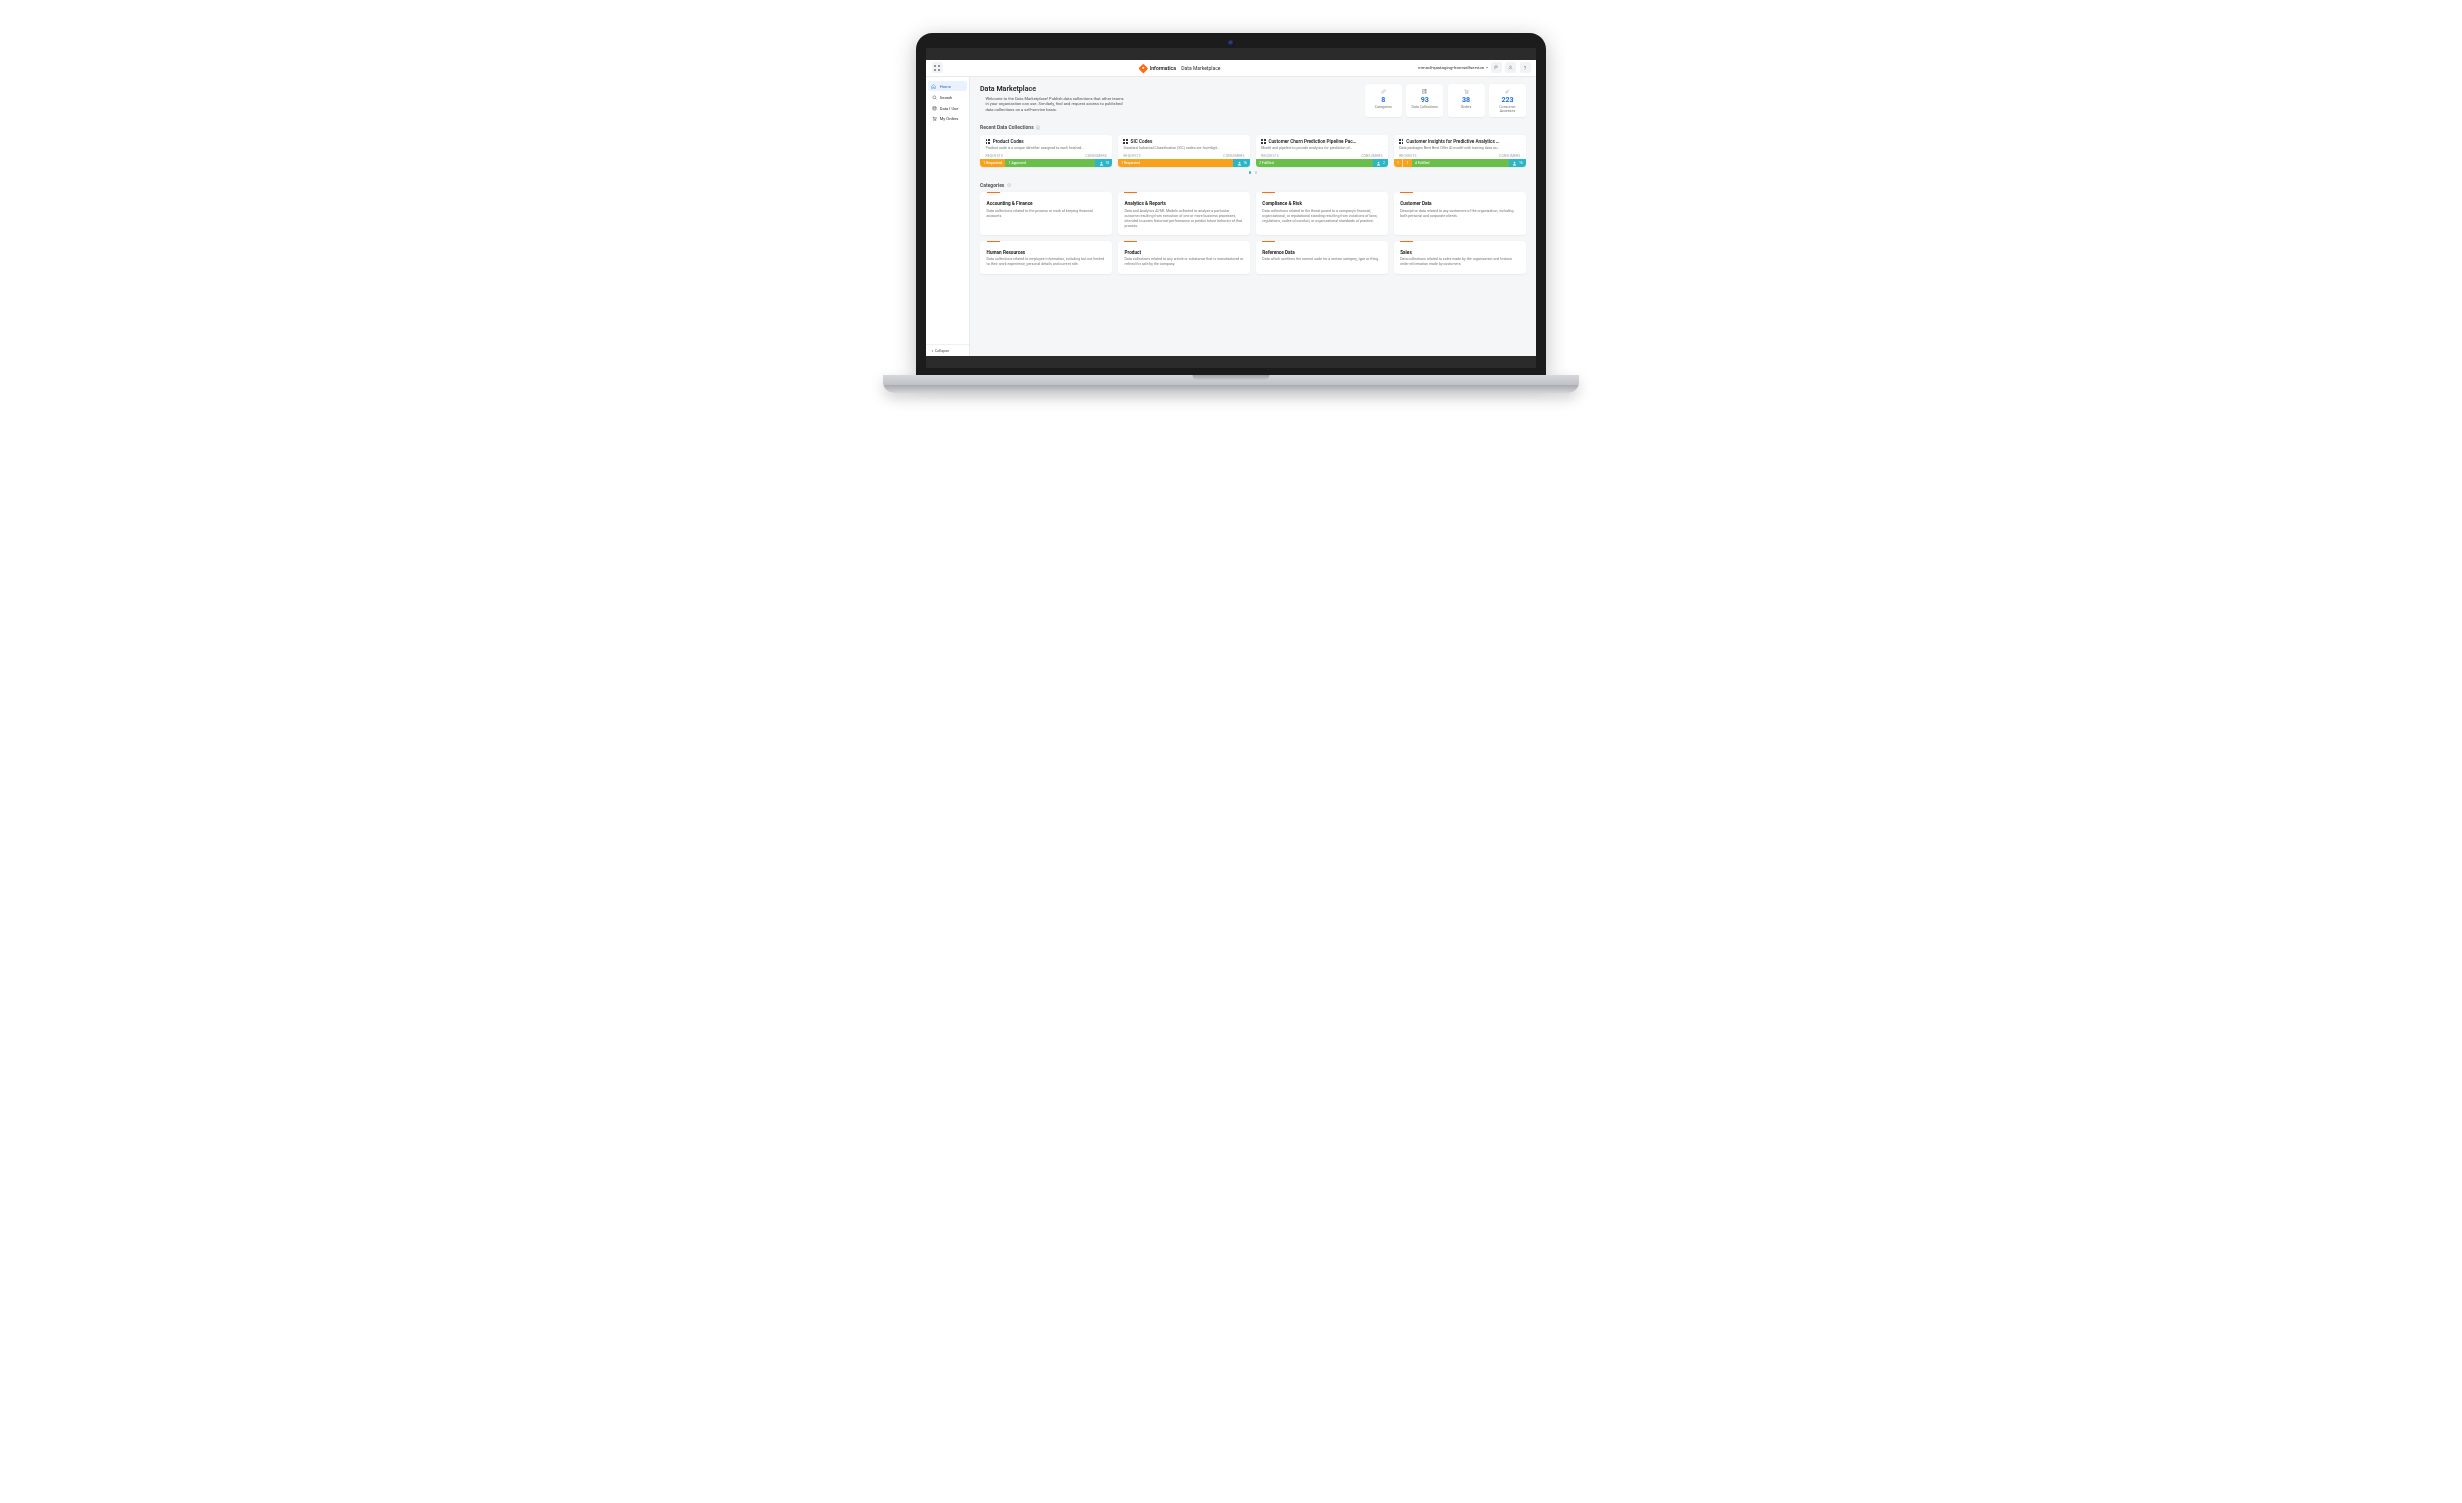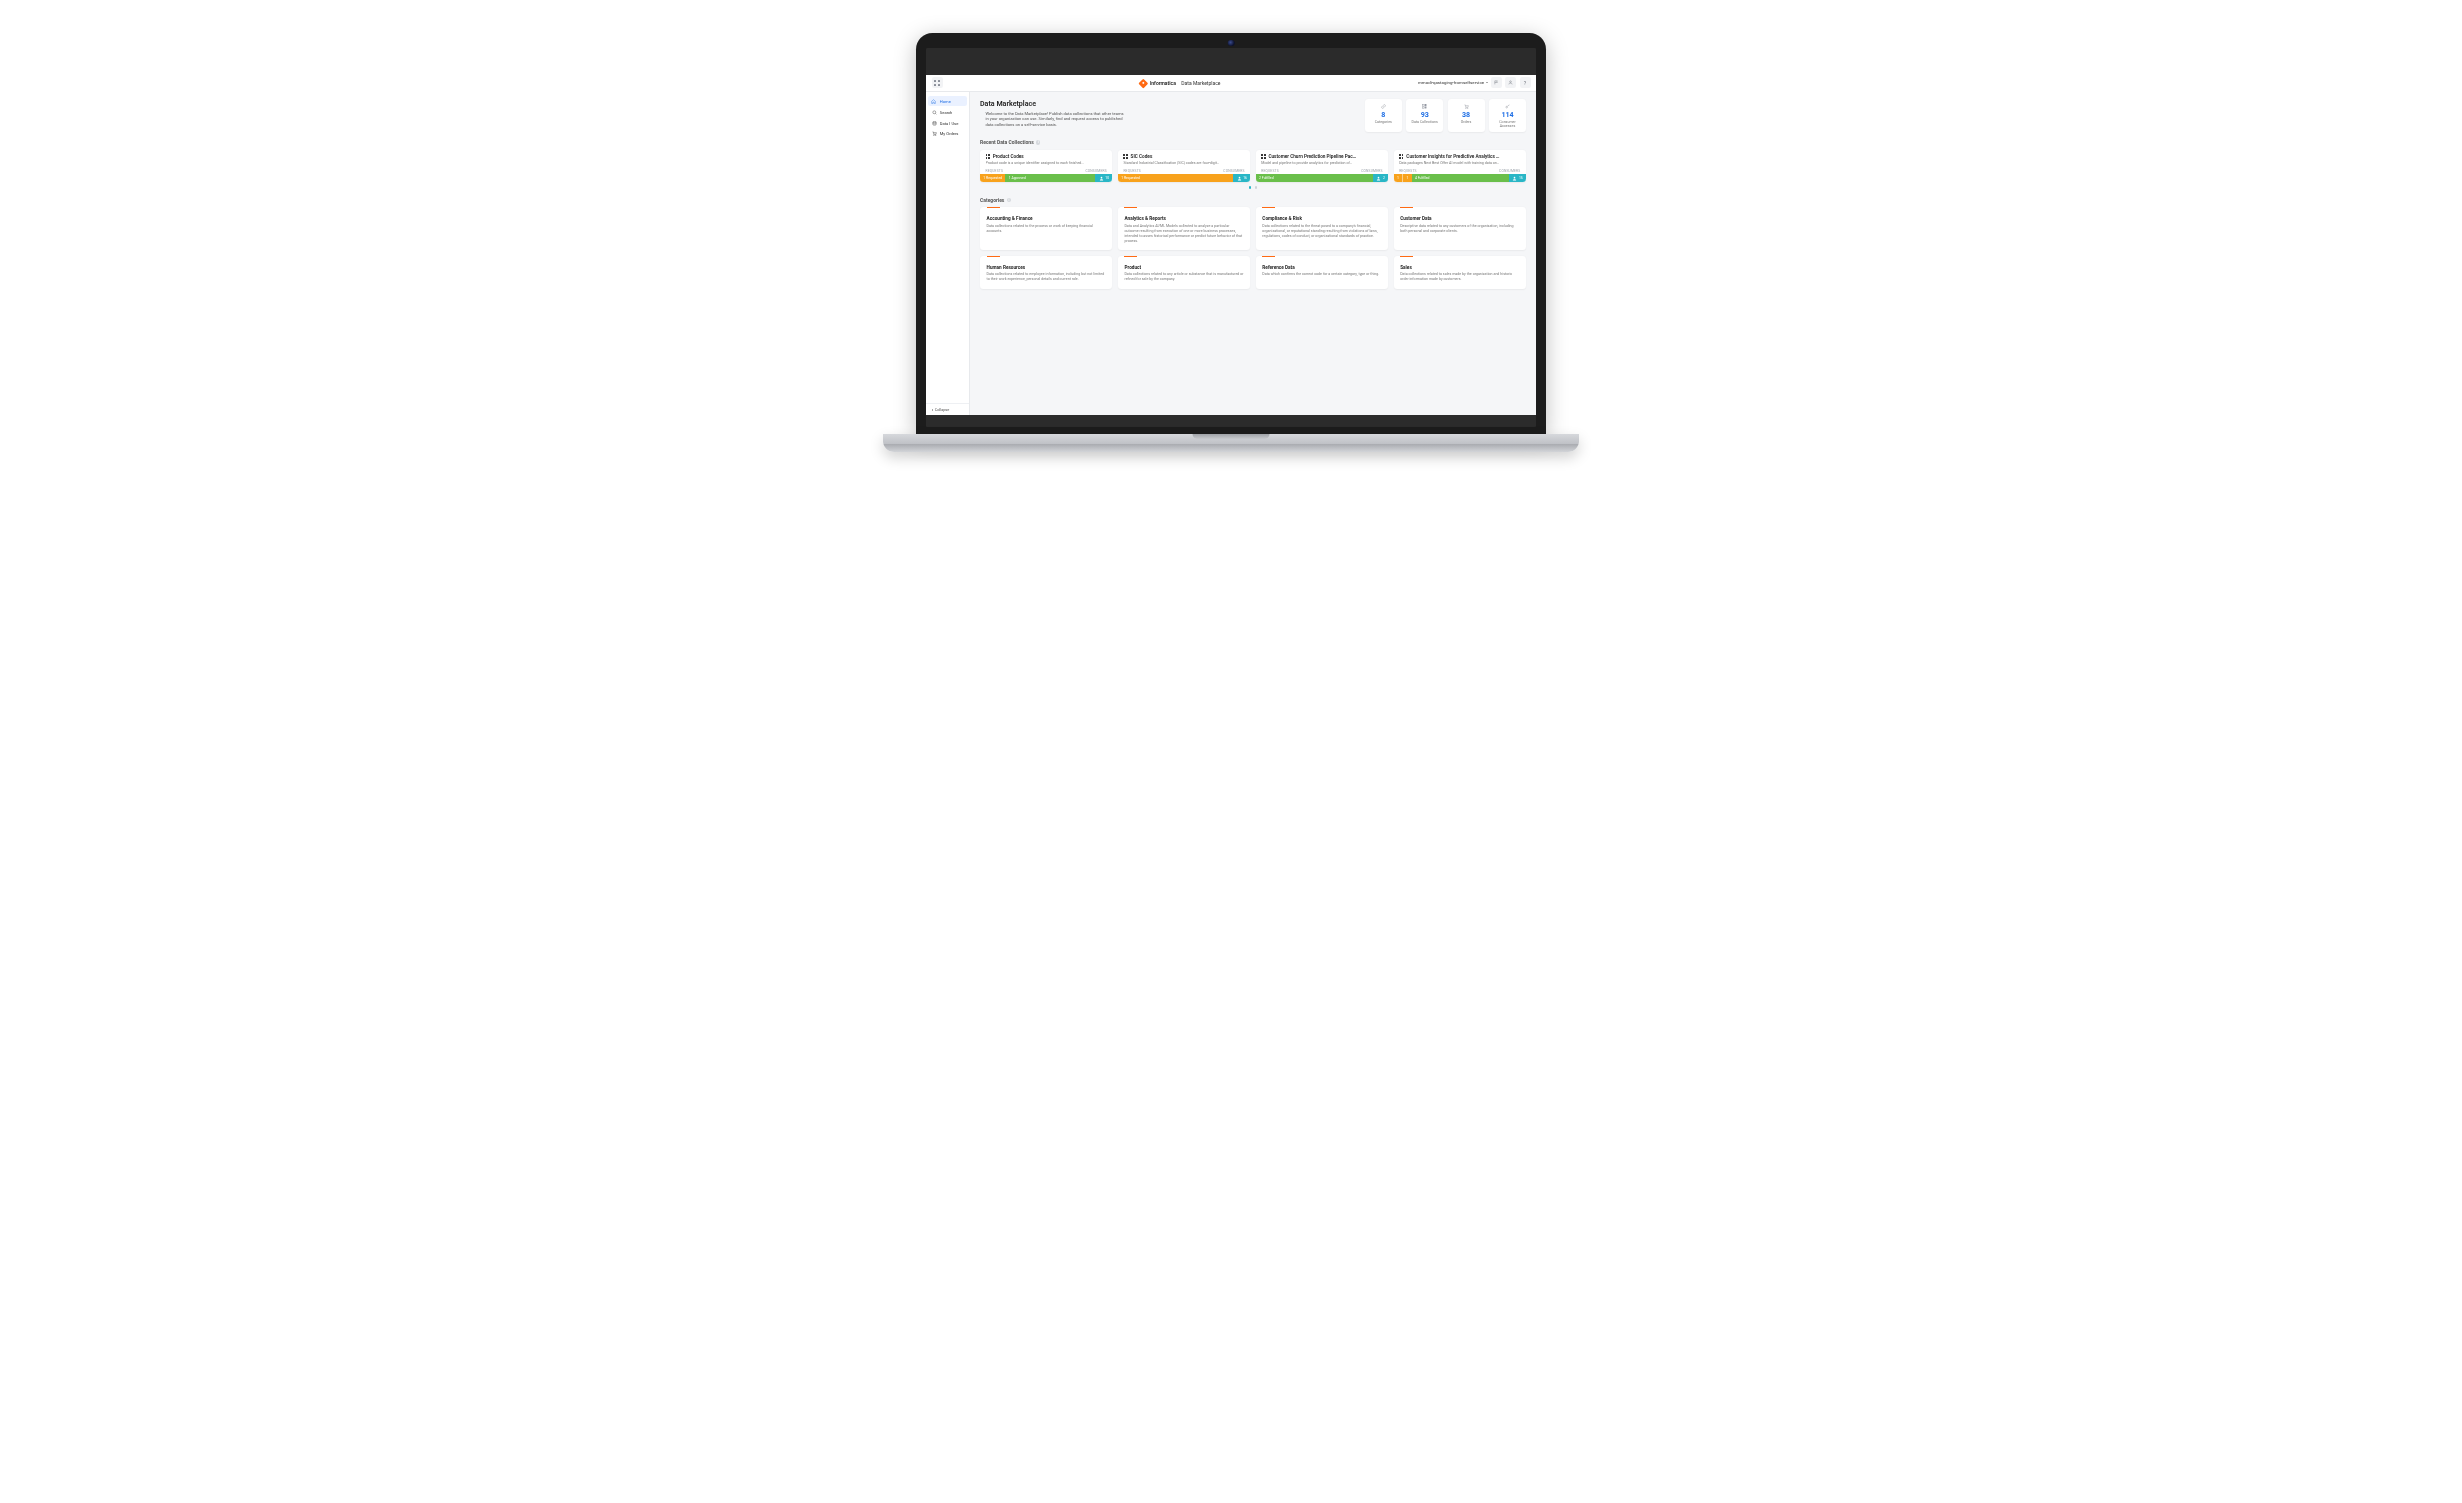--- a/index.html
+++ b/index.html
@@ -32,26 +32,25 @@
   }
   .screen {
     background: #2b2b2b;
     border-radius: 1.6px;
     overflow: hidden;
   }
   .topstrip { height: 12px; background: #2b2b2b; }
   .botstrip { height: 12px; background: #2b2b2b; }
   .app {
     background: #f5f6f8;
-    height: 340px;
+    height: 296px;
     display: flex;
     flex-direction: column;
     font-size: 4.4px;
     color: #222;
-    margin-top: 15px;
   }
   
   .hdr {
     height: 16.4px;
     background: #fff;
     border-bottom: 0.5px solid #e7e9ec;
     display: flex;
     align-items: center;
     padding: 0 5.5px;
     gap: 5.5px;
@@ -356,21 +355,21 @@
                   <div class="num">38</div>
                   <div class="lbl">Orders</div>
                 </div>
                 <div class="stat">
                   <div class="sico">
                       <svg viewBox="0 0 24 24" fill="none" stroke="currentColor" stroke-width="2">
                         <circle cx="8" cy="15" r="4"></circle>
                         <path d="M11 12L20 3M17 6l3 3"></path>
                       </svg>
                     </div>
-                  <div class="num">114</div>
+                  <div class="num">223</div>
                   <div class="lbl">Consumer Accesses</div>
                 </div>
               </div>
             </div>
 
             <div class="section-title">
               <span>Recent Data Collections</span>
               <span class="info">i</span>
             </div>
             <div class="cards" id="dc-cards">

